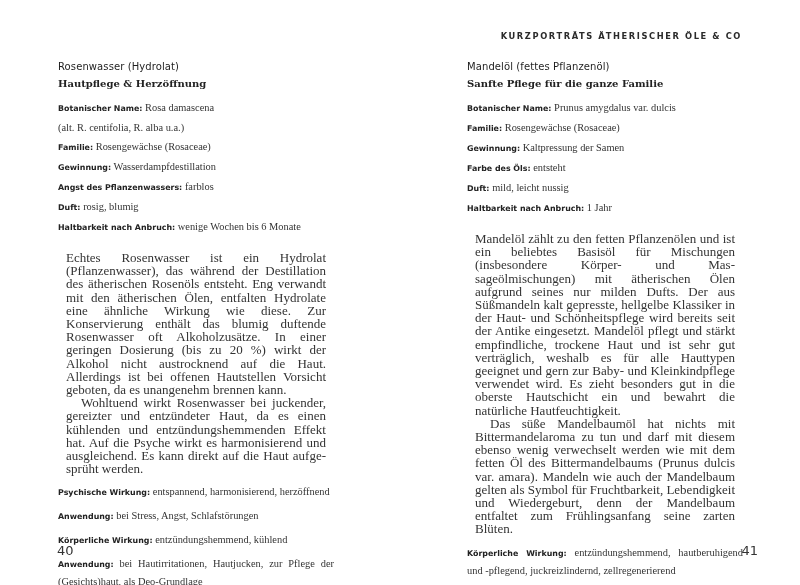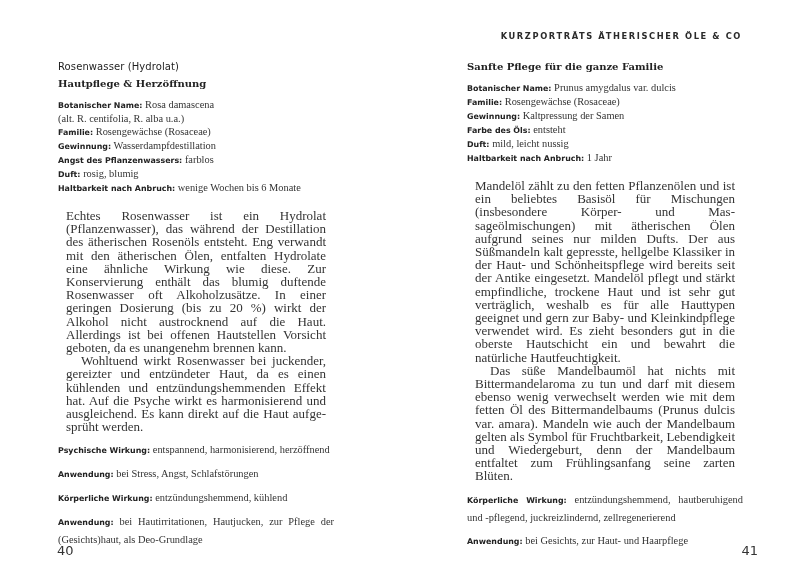--- a/index.html
+++ b/index.html
@@ -6,21 +6,21 @@
   body { width:800px; height:585px; background:#ffffff; position:relative; overflow:hidden; color:#2b2b2b; }
   .page { position:absolute; top:0; height:437px; }
   .page.left { left:0; width:400px; }
   .page.right { left:400px; width:400px; }
   .running-head { position:absolute; top:31px; right:58px; font-family:"DejaVu Sans", sans-serif; font-size:8.3px; letter-spacing:1.6px; font-weight:bold; color:#2a2a2a; text-transform:uppercase; }
   .content { position:absolute; top:61px; }
   .left .content { left:58px; width:276px; }
   .right .content { left:67px; width:276px; }
   .title { font-family:"DejaVu Sans", sans-serif; font-size:10px; font-weight:normal; color:#1e1e1e; margin:0 0 6px 0; letter-spacing:0.1px; }
   .subtitle { font-family:"DejaVu Serif", serif; font-size:10px; font-weight:bold; color:#222; margin:0 0 9px 0; }
-  .facts { font-family:"Liberation Serif", serif; font-size:10.4px; line-height:13px; color:#333; margin:4px 0 14px 0; }
+  .facts { font-family:"Liberation Serif", serif; font-size:10.4px; line-height:19px; color:#333; margin:4px 0 14px 0; }
   .facts div { margin:0; }
   .lbl { font-family:"DejaVu Sans", sans-serif; font-size:7.9px; font-weight:bold; color:#222; }
   .body-text { font-family:"Liberation Serif", serif; font-size:13px; line-height:13.2px; color:#333; text-align:justify; hyphens:manual; margin:8px; }
   .body-text p { margin:0; }
   .body-text p.indent { text-indent:15px; }
   .effects { font-family:"Liberation Serif", serif; font-size:10.4px; line-height:17px; color:#333; text-align:justify; margin-top:7px; }
   .effects div { margin-bottom:6px; }
   .page-num { position:absolute; top:543px; font-family:"DejaVu Sans", sans-serif; font-size:13px; color:#333; }
   .left .page-num { left:57px; }
   .right .page-num { right:42px;text-align:right; }
@@ -51,20 +51,21 @@
       <div><span class="lbl">Körperliche Wirkung:</span><span> entzündungshemmend, kühlend</span></div>
       <div><span class="lbl">Anwendung:</span><span> bei Hautirritationen, Hautjucken, zur Pflege der (Gesichts)haut, als Deo-Grundlage</span></div>
     </div>
   </div>
   <div class="page-num">40</div>
 </div>
 
 <div class="page right">
   <div class="running-head">Kurzporträts ätherischer Öle &amp; Co</div>
   <div class="content">
+    <h2 class="title">Mandelöl (fettes Pflanzenöl)</h2>
     <div class="subtitle">Sanfte Pflege für die ganze Familie</div>
     <div class="facts">
       <div><span class="lbl">Botanischer Name:</span><span> Prunus amygdalus var. dulcis</span></div>
       <div><span class="lbl">Familie:</span><span> Rosengewächse (Rosaceae)</span></div>
       <div><span class="lbl">Gewinnung:</span><span> Kaltpressung der Samen</span></div>
       <div><span class="lbl">Farbe des Öls:</span><span> entsteht</span></div>
       <div><span class="lbl">Duft:</span><span> mild, leicht nussig</span></div>
       <div><span class="lbl">Haltbarkeit nach Anbruch:</span><span> 1 Jahr</span></div>
     </div>
     <div class="body-text">

